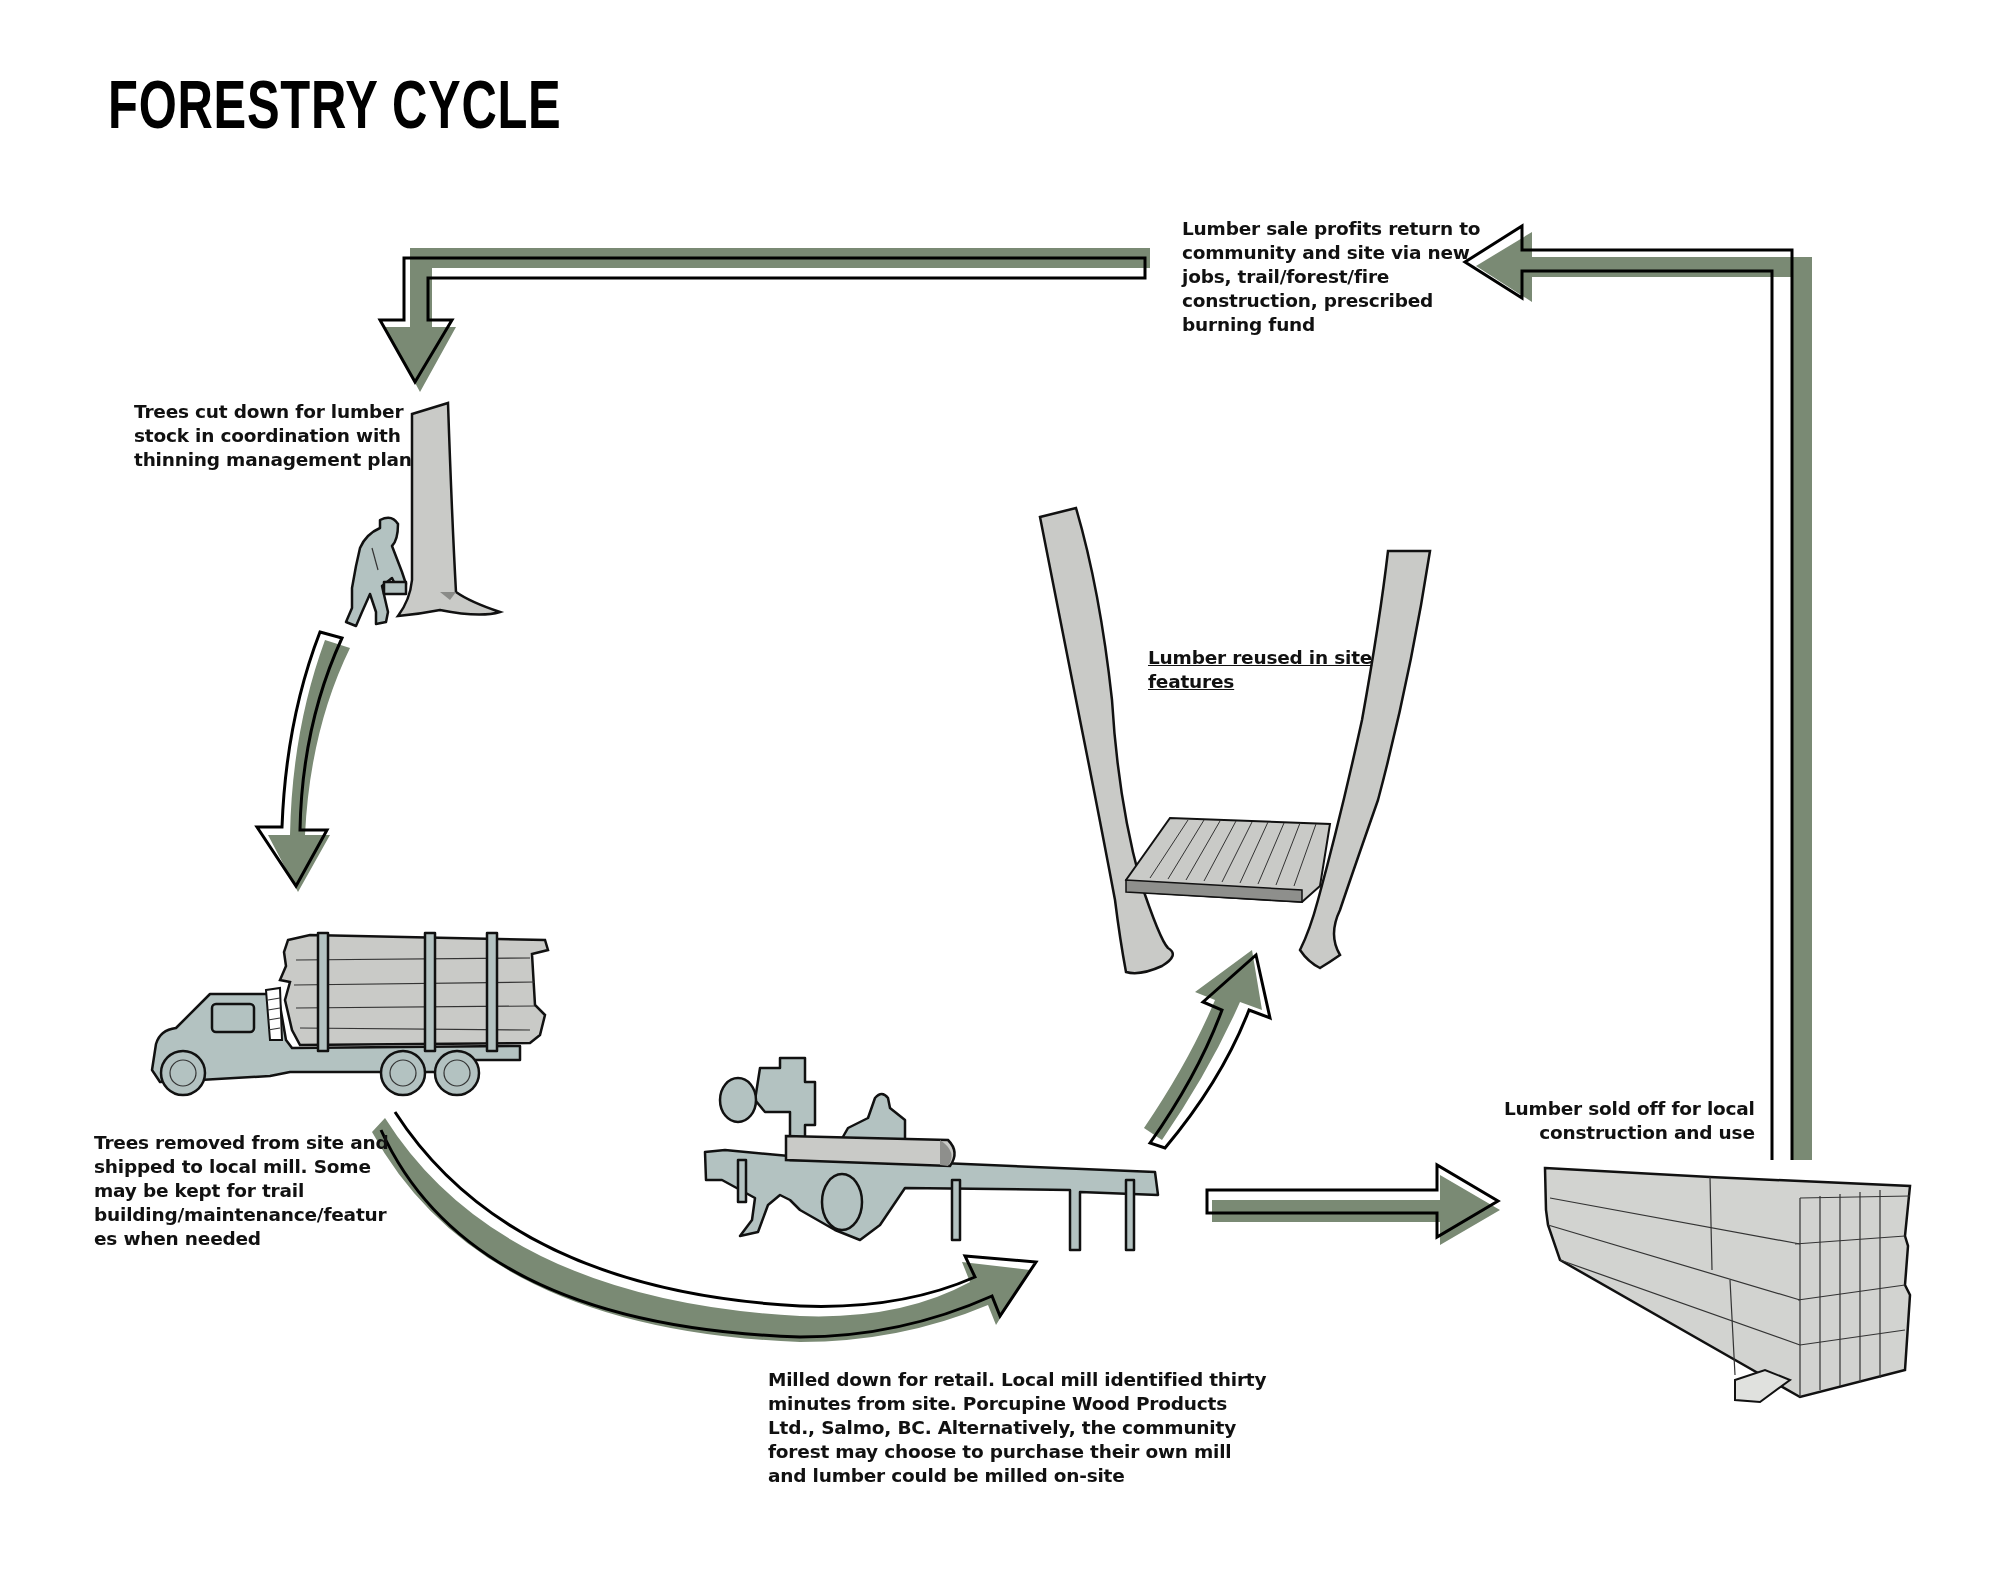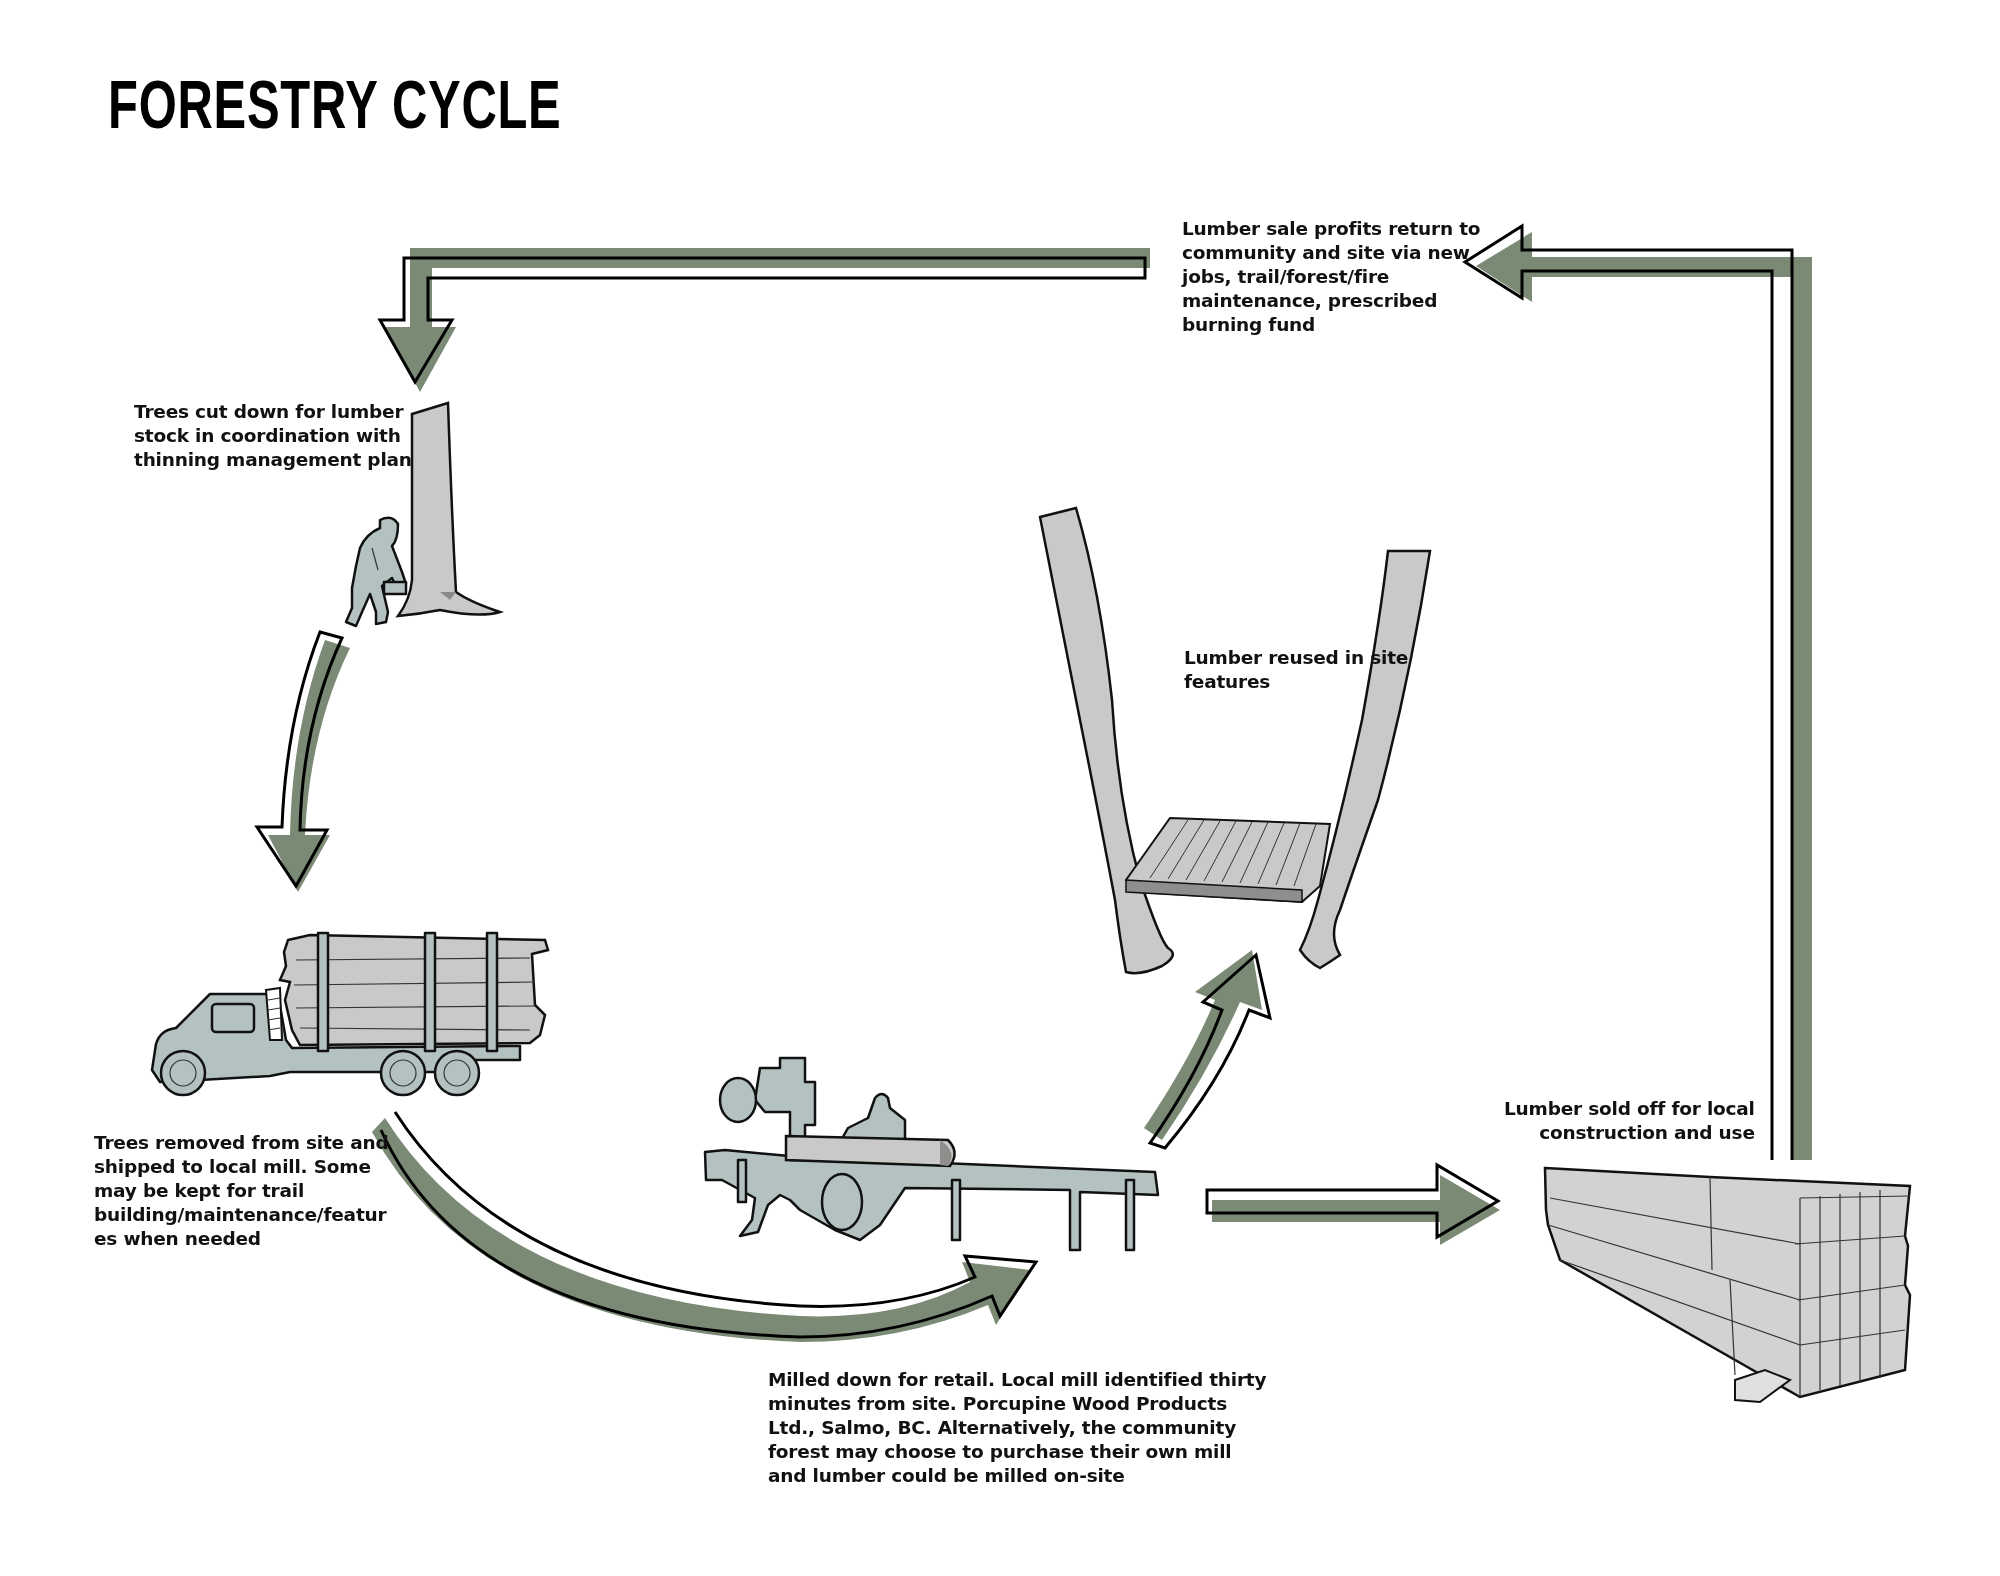--- a/index.html
+++ b/index.html
@@ -126,21 +126,21 @@
 <div class="label" style="left:94px; top:1119px;margin-top:12px;">Trees removed from site and
 shipped to local mill.  Some
 may be kept for trail
 building/maintenance/featur
 es when needed</div>
 <div class="label" style="left:742px; top:1368px;margin-left:26px;">Milled down for retail. Local mill identified thirty
 minutes from site. Porcupine Wood Products
 Ltd., Salmo, BC. Alternatively, the community
 forest may choose to purchase their own mill
 and lumber could be milled on-site</div>
-<div class="label" style="left:1184px; top:646px;">Lumber reused in site
+<div class="label" style="left:1148px; top:646px;text-decoration:underline;">Lumber reused in site
 features</div>
 <div class="label" style="left:1504px; top:1097px;text-align:right;">Lumber sold off for local
 construction and use</div>
 <div class="label" style="left:1182px; top:217px;">Lumber sale profits return to
 community and site via new
 jobs, trail/forest/fire
-maintenance, prescribed
+construction, prescribed
 burning fund</div>
 
 </body></html>

